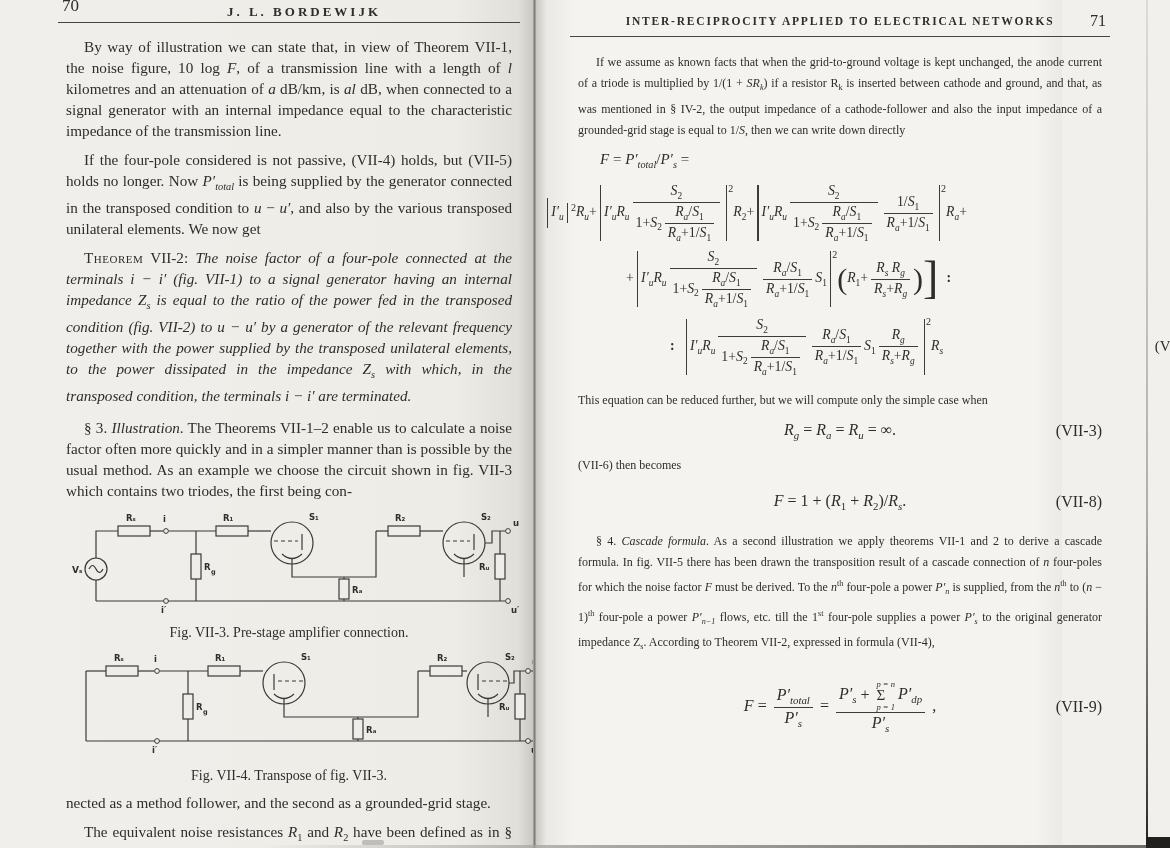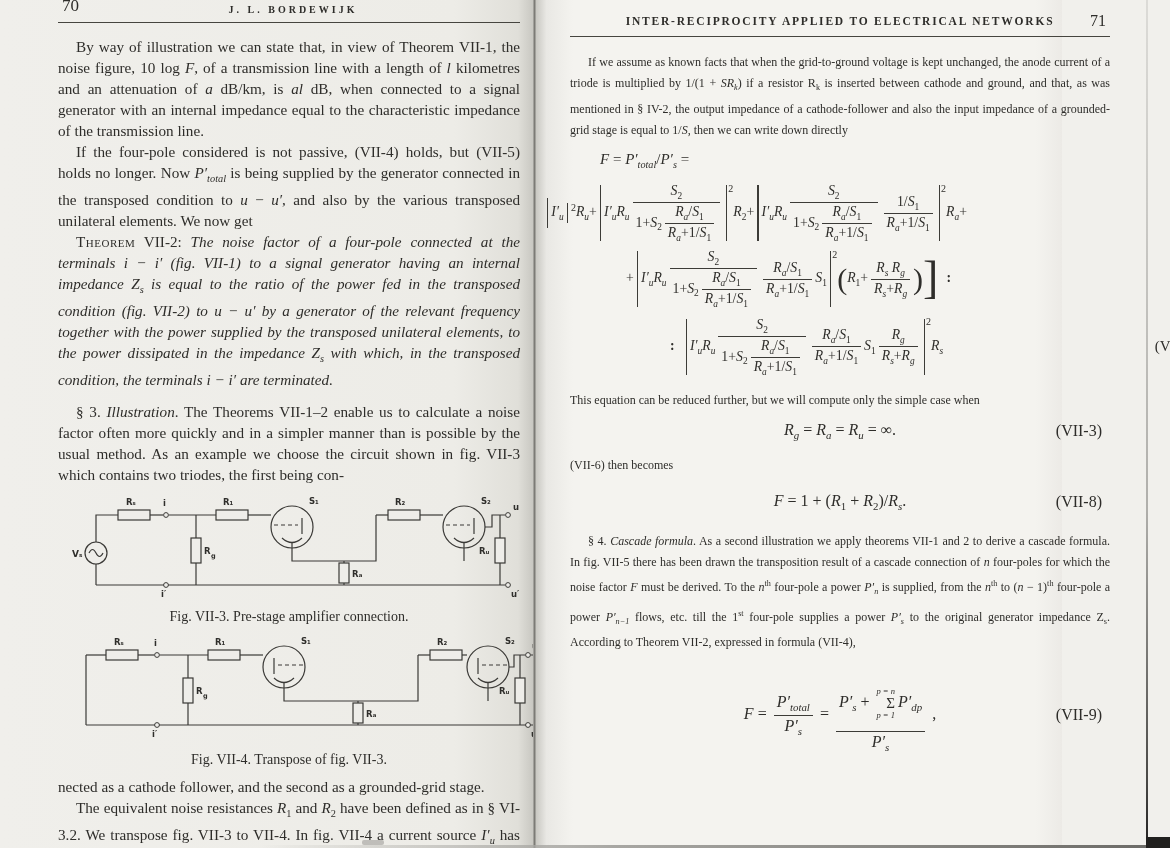--- a/index.html
+++ b/index.html
@@ -10,29 +10,29 @@
   #page-right{position:absolute;left:536px;top:0;width:526px;height:848px;
         background:linear-gradient(90deg,#c9c8c2 0%,#e9e8e4 2%,#f4f3ef 7%,#f4f3ef 95%,#eceae6 100%);}
   #gutter{position:absolute;left:533px;top:0;width:3px;height:848px;
         background:linear-gradient(90deg,#b5b4ae,#7c7b76,#b5b4ae);}
   .lcontent{position:absolute;left:58px;top:0;width:462px;}
   .rcontent{position:absolute;left:34px;top:0;width:540px;}
 
   
   .lhead{position:relative;height:20px;margin-top:2px;border-bottom:1.6px solid #46453f;}
   .lhead .pageno{position:absolute;left:4px;top:-6px;font-size:17px;}
-  .lhead .title{position:absolute;left:4px;width:100%;text-align:center;top:2px;
-        font-size:10px;font-weight:bold;letter-spacing:3px;}
+  .lhead .title{position:absolute;left:15px;width:100%;text-align:center;top:2px;
+        font-size:13px;font-weight:bold;letter-spacing:3px;}
   .rhead{position:relative;height:24px;margin-top:12px;border-bottom:1.6px solid #46453f;}
   .rhead .title{position:absolute;left:0;width:100%;text-align:center;top:3px;
         font-size:11.5px;font-weight:bold;letter-spacing:1.8px;}
   .rhead .pageno{position:absolute;right:4px;top:0px;font-size:16px;}
 
   
-  p.bodytext{margin:0;text-align:justify;font-size:15.2px;line-height:21px;}
+  p.bodytext{margin:8px;text-align:justify;font-size:15.2px;line-height:21px;}
   .rcontent p.bodytext{font-size:12px;line-height:21.2px;}
   .ind{text-indent:18px;}
   .sc{font-variant:small-caps;letter-spacing:.5px;}
   sub{font-size:68%;} sup{font-size:68%;}
 
   
   .figure{text-align:center;margin:8px 0 2px;}
   .figcap{text-align:center;font-size:14px;margin:2px 0 8px;}
   svg text{font-family:"DejaVu Sans","Liberation Sans",sans-serif;font-size:8.5px;
         font-weight:bold;fill:#2f2e2b;}
@@ -48,22 +48,22 @@
   .fr{display:inline-block;vertical-align:middle;text-align:center;margin:0 3px;}
   .fr .nu,.fr .dn{display:block;padding:0 3px;line-height:1.3;}
   .fr .dn{border-top:1px solid #3c3b37;}
   .vb{display:inline-block;width:1.3px;background:#3c3b37;vertical-align:middle;margin:0 3px;}
   .h20{height:20px;} .h30{height:30px;} .h58{height:56px;}
   .sq{font-size:10px;}
   .hi{position:relative;top:-19px;margin-left:-2px;}
   .bp{font-size:30px;vertical-align:middle;font-weight:300;}
   .bb{font-size:46px;vertical-align:middle;font-weight:300;position:relative;top:-2px;}
   .ratio{margin:0 8px;font-weight:bold;}
-  .sum{display:inline-flex;flex-direction:column;align-items:flex-end;vertical-align:middle;
-        line-height:1;margin:12px 3px;}
+  .sum{display:inline-flex;flex-direction:column;align-items:flex-start;vertical-align:middle;
+        line-height:1;margin:0 3px;}
   .sum .lim{font-size:8.5px;font-style:italic;}
   .sum .sig{font-size:15px;}
   .ceq{position:relative;text-align:center;margin:10px 0;font-size:16px;}
   .ceq .tag{position:absolute;right:8px;top:50%;transform:translateY(-50%);font-size:16px;}
   .eqtag{margin-left:auto;font-size:15px;padding-right:24px;}
 
   
   #edge-right{position:absolute;left:1146px;top:0;width:2px;height:848px;
         background:linear-gradient(#dcdbd7,#b0afab 60%,#4a4946 92%,#222120);}
   #corner-block{position:absolute;left:1146px;top:837px;width:24px;height:11px;background:#21201e;}
@@ -224,21 +224,21 @@
           <text x="447" y="11">S₂</text>
           <text x="474" y="16">u</text>
           <text x="441" y="61">Rᵤ</text>
           <text x="94" y="104">i′</text>
           <text x="473" y="104">u′</text>
           <text x="520" y="61" class="srclbl">I′ᵤ</text>
         </svg>
         <div class="figcap">Fig. VII-4. Transpose of fig. VII-3.</div>
       </div>
 
-      <p class="bodytext">nected as a cathode follower, and the second as a grounded-grid stage.</p>
+      <p class="bodytext">nected as a method follower, and the second as a grounded-grid stage.</p>
       <p class="bodytext ind">The equivalent noise resistances <i>R</i><sub>1</sub> and <i>R</i><sub>2</sub> have been defined as in § VI-3.2. We transpose fig. VII-3 to VII-4. In fig. VII-4 a current source <i>I′<sub>u</sub></i> has been connected to  − , while  = 0.</p>
     </div>
   </div>
 
   <div id="page-right">
     <div class="rcontent">
       <div class="rhead">
         <span class="title">INTER-RECIPROCITY APPLIED TO ELECTRICAL NETWORKS</span>
         <span class="pageno">71</span>
       </div>

